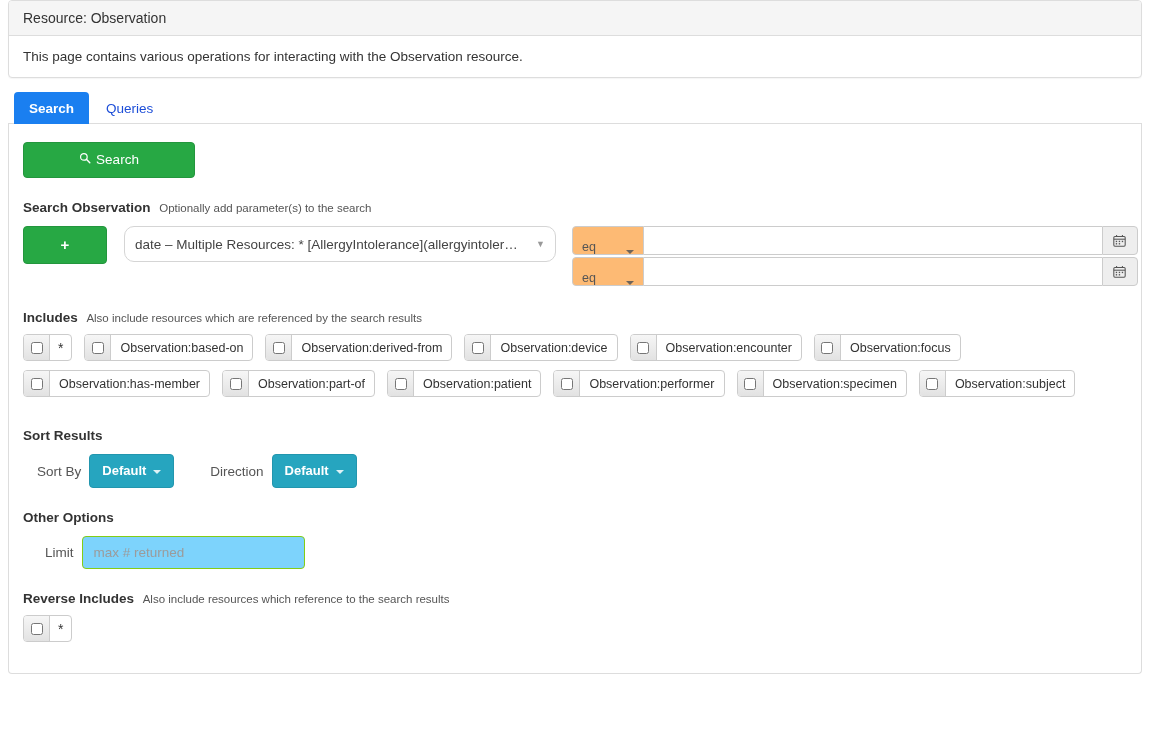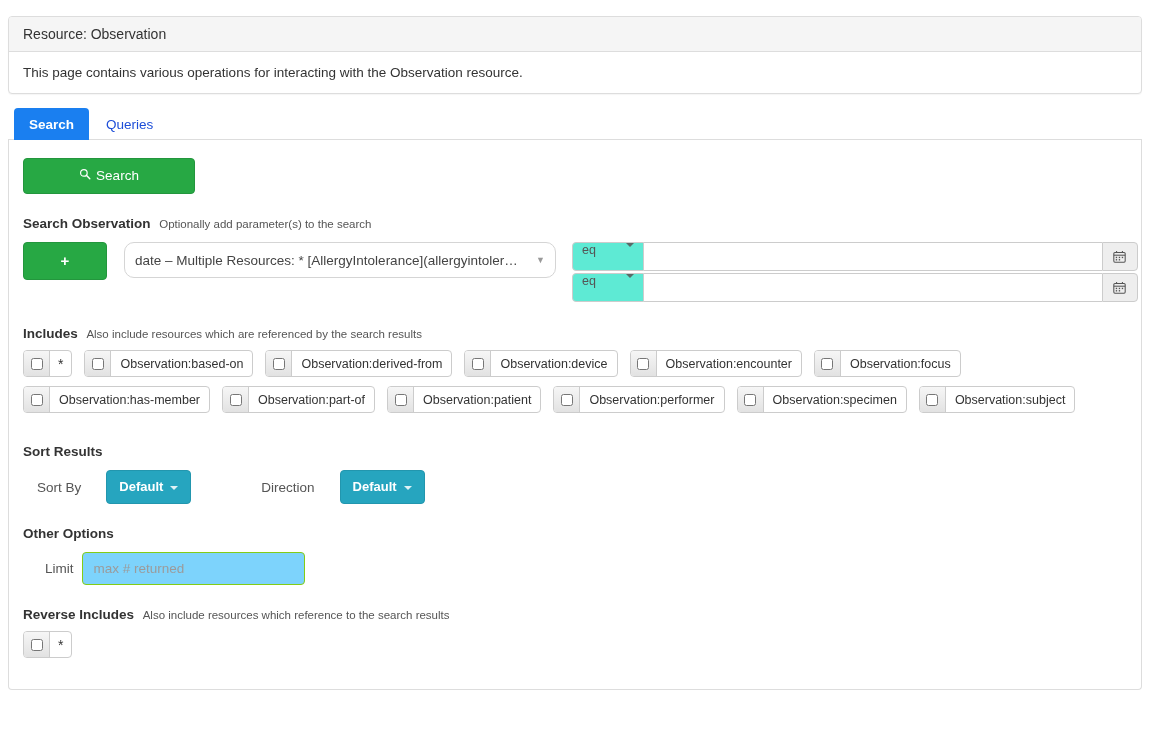--- a/index.html
+++ b/index.html
@@ -11,21 +11,21 @@
   }
   body {
     width: 1150px;
     height: 730px;
     overflow: hidden;
     font-size: 13px;
   }
 
   
   .page {
-    padding: 16px 8px 0 8px;
+    padding: 0 8px 0 8px;
     box-sizing: border-box;
     width: 1150px;
   }
   .panel {
     border: 1px solid #dddddd;
     border-radius: 4px;
     background: #ffffff;
     box-shadow: 0 1px 1px rgba(0,0,0,.04);
   }
   .panel-heading {
@@ -189,26 +189,26 @@
 
   .param-right {
     margin-left: 16px;
   }
   .input-group {
     display: flex;
     height: 29px;
     margin-bottom: 2px;
   }
   .ig-addon {
-    background: #5eead4;
+    background: #fdba74;
     border: 1px solid #cccccc;
     border-radius: 4px 0 0 4px;
     padding: 0 9px;
     display: flex;
-    align-items: flex-start;
+    align-items: flex-end;
     font-size: 12.5px;
     color: #555555;
     cursor: pointer;
     min-width: 38px;
     box-sizing: border-box;
     gap: 25px;
   }
   .ig-addon .caret {
     border-top-color: #555555;
     margin-left: 5px;
@@ -287,21 +287,20 @@
     padding: 0 8px;
     font-size: 14px;
   }
 
   
   .sort-row {
     display: flex;
     align-items: center;
     margin-top: 11px;
     padding-left: 14px;
-    gap: 17px;
   }
   .inline-label {
     font-size: 13.5px;
     color: #555555;
     margin-right: 8px;
   }
   .gap {
     width: 36px;
   }
 

